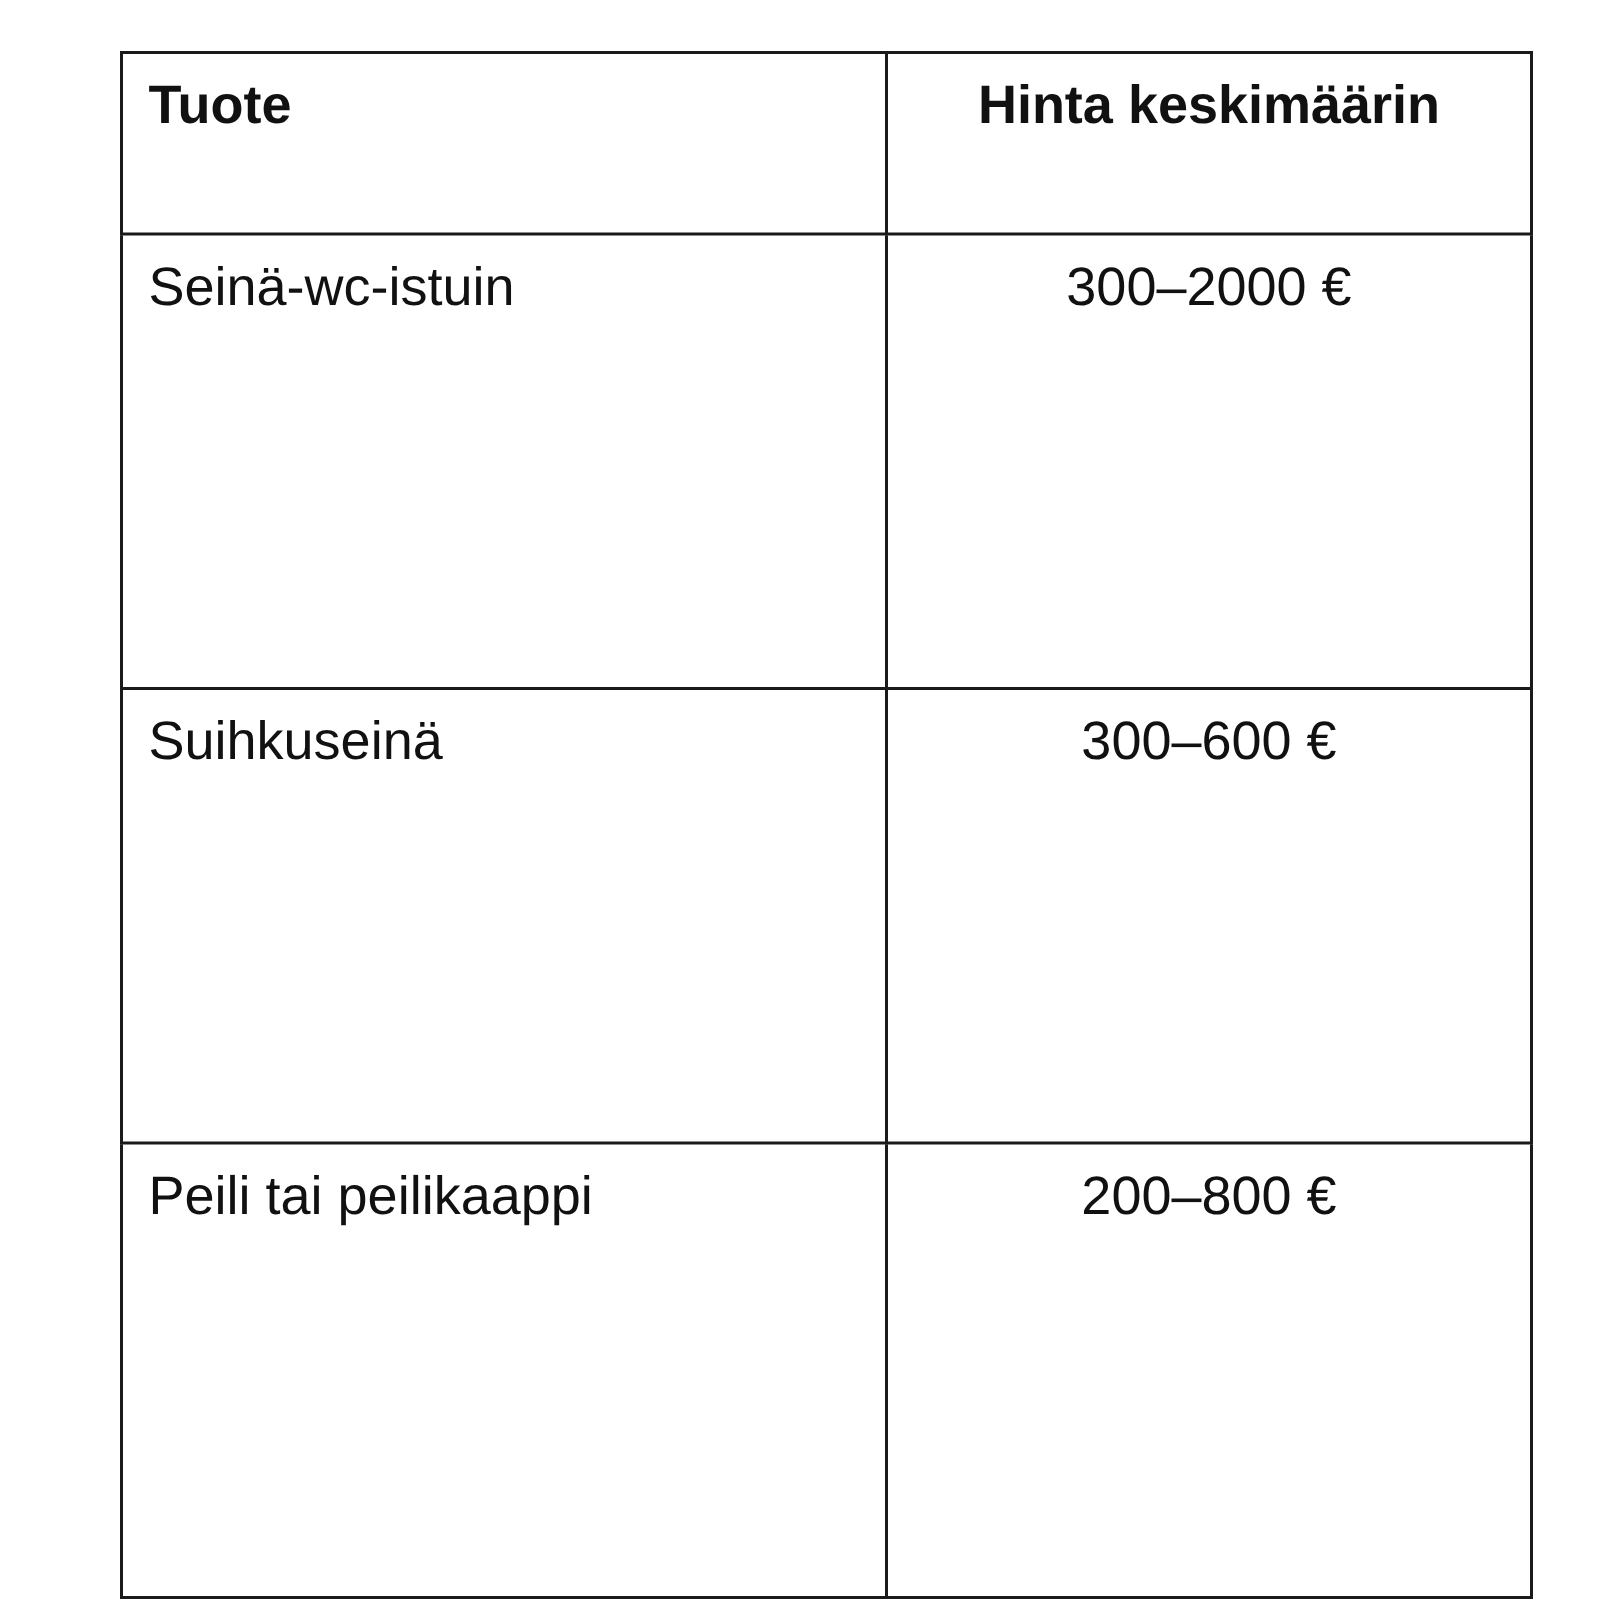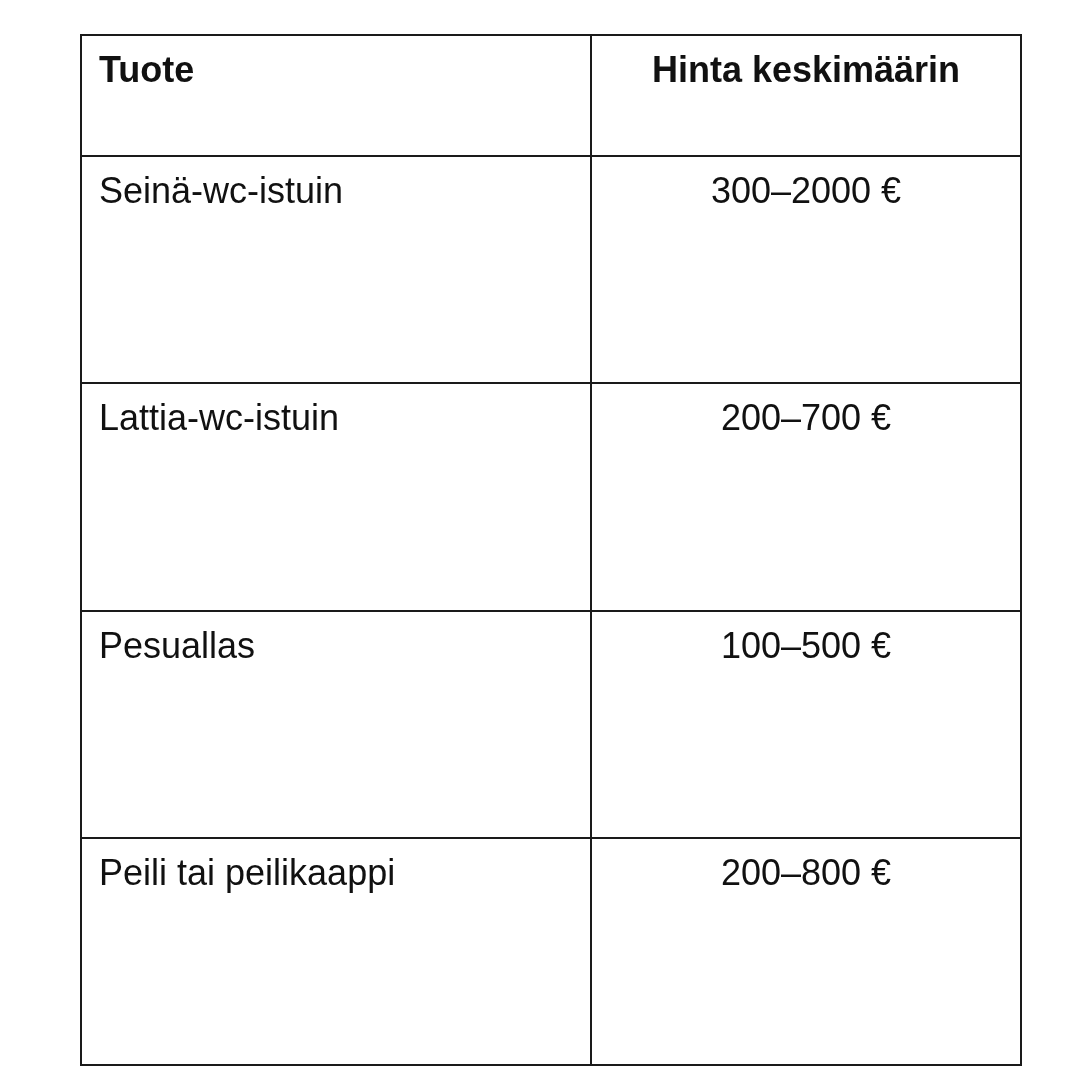--- a/index.html
+++ b/index.html
@@ -33,26 +33,22 @@
       <th class="cell-left">Tuote</th>
       <th class="cell-right">Hinta keskimäärin</th>
     </tr>
   </thead>
   <tbody>
     <tr>
       <td class="cell-left">Seinä-wc-istuin</td>
       <td class="cell-right">300–2000 €</td>
     </tr>
     <tr>
-      <td class="cell-left">Lattia-wc-istuin</td>
-      <td class="cell-right">200–700 €</td>
-    </tr>
-    <tr>
-      <td class="cell-left">Pesuallas</td>
-      <td class="cell-right">100–500 €</td>
+      <td class="cell-left">Suihkuseinä</td>
+      <td class="cell-right">300–600 €</td>
     </tr>
     <tr>
       <td class="cell-left">Peili tai peilikaappi</td>
       <td class="cell-right">200–800 €</td>
     </tr>
 
   </tbody>
 </table>
 
 </body></html>

